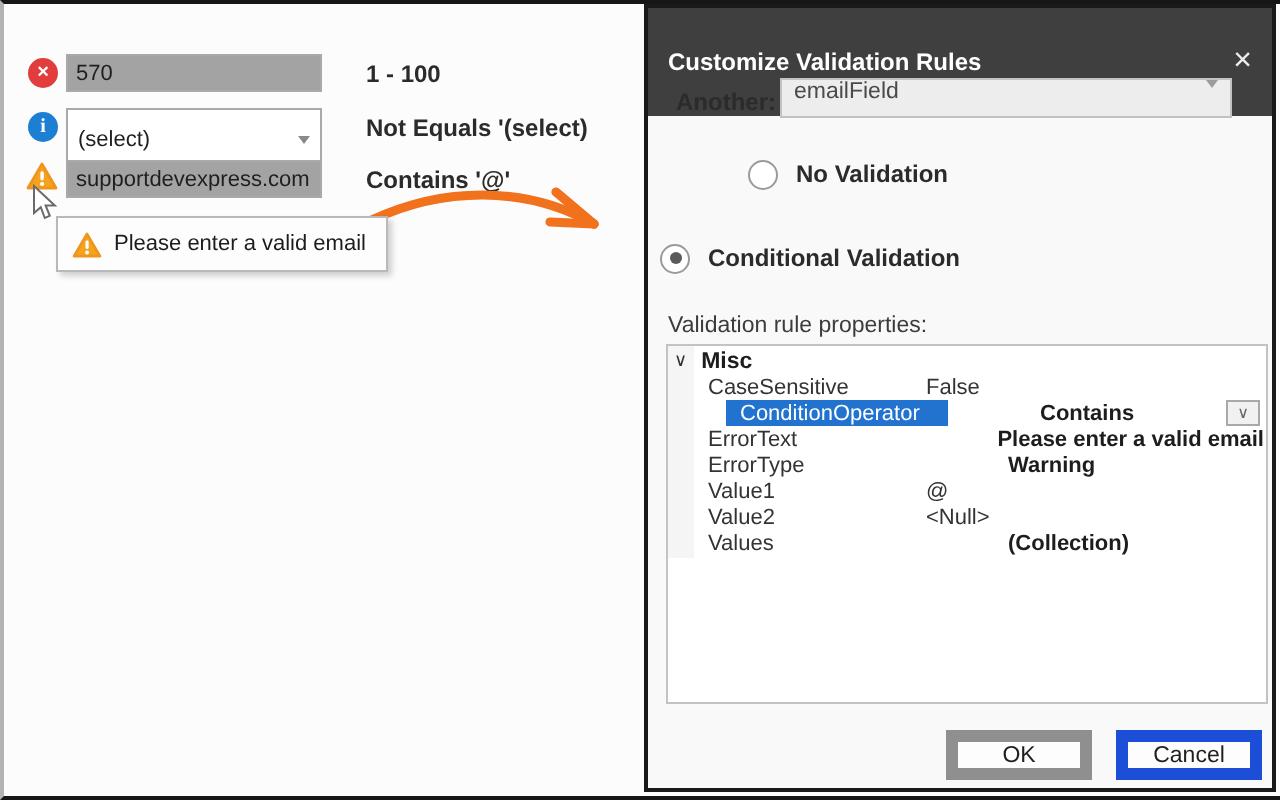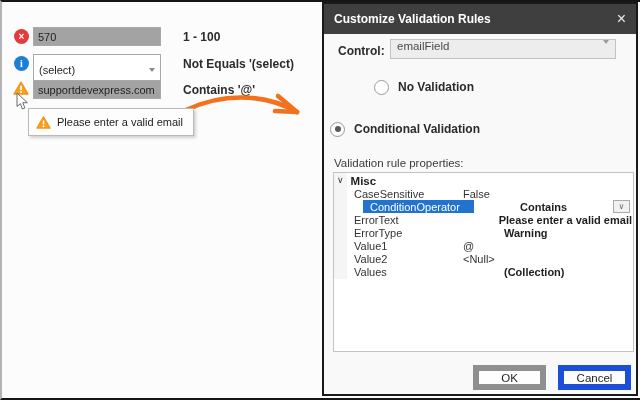--- a/index.html
+++ b/index.html
@@ -24,21 +24,21 @@
   .warn-svg{position:absolute;display:block;}
   .tooltip{position:absolute;left:28px;top:108px;height:26px;background:#fdfdfd;border:1px solid #b9b9b9;
            box-shadow:2px 2px 3px rgba(0,0,0,.18);display:flex;align-items:center;gap:6px;
            padding:0 10px 0 7px;font-size:11px;color:#1c1c1c;white-space:nowrap;z-index:20;}
   .cursor{position:absolute;left:16px;top:92px;z-index:30;}
   .arrow{position:absolute;left:180px;top:86px;z-index:10;}
 
   
   .dlg{position:absolute;left:322px;top:2px;width:316px;height:394px;background:#f9f9f9;
        border:2px solid #1a1a1a;box-sizing:border-box;z-index:40;}
-  .titlebar{height:30px;background:#3f3f3f;display:flex;align-items:center;padding:0 10px;}
+  .titlebar{height:30px;background:#3f3f3f;display:flex;align-items:center;padding:12px 10px;}
   .title{font-size:12px;font-weight:bold;color:#fff;}
   .close{margin-left:auto;color:#ededed;font-size:16px;line-height:16px;}
   .ctl-label{position:absolute;left:14px;top:40px;font-size:12px;font-weight:bold;color:#2b2b2b;}
   .ctl-combo{position:absolute;left:66px;top:35px;width:226px;height:20px;background:#ededed;
              border:1px solid #c2c2c2;box-sizing:border-box;display:flex;align-items:flex-start;
              padding:0 6px;font-size:11.5px;color:#4a4a4a;}
   .ctl-combo .tri{border-top-color:#9c9c9c;}
   .radio-row{position:absolute;left:6px;display:flex;align-items:center;gap:9px;height:16px;}
   .radio{width:15px;height:15px;border:1px solid #9a9a9a;border-radius:50%;background:#fff;
          box-sizing:border-box;position:relative;flex:0 0 auto;}
@@ -116,21 +116,21 @@
     </svg>
   </div>
 
   <div class="dlg">
 
     <div class="titlebar">
       <span class="title">Customize Validation Rules</span>
       <span class="close">×</span>
     </div>
 
-    <div class="ctl-label">Control:</div>
+    <div class="ctl-label">Another:</div>
     <div class="ctl-combo">
       <span>emailField</span>
       <span class="tri"></span>
     </div>
 
     <div class="radio-row" style="top:75px;margin-left:44px;">
       <span class="radio"></span>
       <span class="rlabel">No Validation</span>
     </div>
     <div class="radio-row" style="top:117px;">

